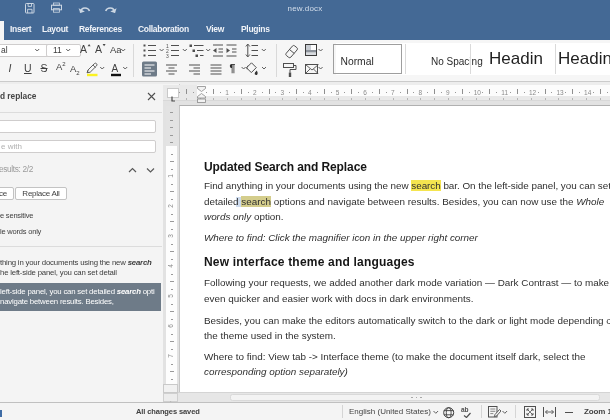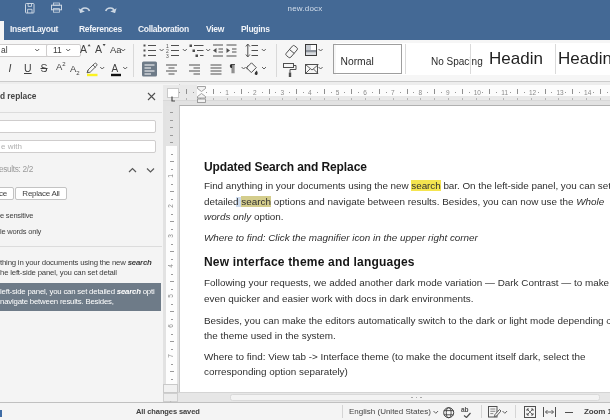--- a/index.html
+++ b/index.html
@@ -68,21 +68,21 @@
     <g transform="translate(131.2,0) scale(-1,1)">
       <path d="M40.5 10.5 q 0.5 -4.5 4.5 -4.5 q 3.5 0 4.5 3" stroke-width="1.5"></path>
       <path d="M38.6 6.2 l 1.7 4.8 l 4.6 -1.6 z" fill="#ccd7e3" stroke="none"></path>
     </g>
   </svg>
 </div>
 
 <div class="abs" id="tabs">
   <div style="position:absolute;left:0;top:3px;width:4px;height:19px;background:#f6f6f6"></div>
   <div class="tab" style="left:10px">Insert</div>
-  <div class="tab" style="left:32px">Layout</div>
+  <div class="tab" style="left:42px">Layout</div>
   <div class="tab" style="left:79px">References</div>
   <div class="tab" style="left:138px">Collaboration</div>
   <div class="tab" style="left:206px">View</div>
   <div class="tab" style="left:241px">Plugins</div>
 </div>
 
 <div class="abs" id="tb">
   <div class="combo" style="left:-8px;top:3.8px;width:48px;height:11px;line-height:11px;padding-left:8px">al</div>
   <div class="combo" style="left:46px;top:3.8px;width:27px;height:11px;line-height:11px;padding-left:6px">11</div>
   <div class="tt" style="left:80px;top:2.5px;font-size:10.5px">A</div>
@@ -406,21 +406,21 @@
 <div class="abs" style="left:235.5px;top:196.5px;width:5.5px;height:10.5px;background:#cfdcee"></div>
 <div class="dl" style="top:195.7px">detailed <span class="hl2">search</span> options and navigate between results. Besides, you can now use the <i>Whole</i></div>
 <div class="dl" style="top:210.7px"><i>words only</i> option.</div>
 <div class="dl" style="top:232.4px;font-style:italic">Where to find: Click the magnifier icon in the upper right corner</div>
 <div class="dh" style="top:255px;letter-spacing:0.2px">New interface theme and languages</div>
 <div class="dl" style="top:277.3px">Following your requests, we added another dark mode variation — Dark Contrast — to make</div>
 <div class="dl" style="top:292.7px">even quicker and easier work with docs in dark environments.</div>
 <div class="dl" style="top:314.7px">Besides, you can make the editors automatically switch to the dark or light mode depending on</div>
 <div class="dl" style="top:330.2px">the theme used in the system.</div>
 <div class="dl" style="top:351.3px;">Where to find: View tab -&gt; Interface theme (to make the document itself dark, select the</div>
-<div class="dl" style="top:366.1px;">corresponding option separately)</div>
+<div class="dl" style="top:366.1px;font-style:italic">corresponding option separately)</div>
 
 <div class="abs" id="scrow"></div>
 <div class="abs" style="left:163px;top:384px;width:14.5px;height:8.5px;background:#f1f1f1;border:1px solid #c9c9c9;box-sizing:border-box">
   <svg width="12" height="6">
       <g fill="#8a8a8a">
         <rect x="4" y="1" width="4.5" height="1.2"></rect>
         <rect x="4" y="3.4" width="4.5" height="1.2"></rect>
       </g>
     </svg>
 </div>

